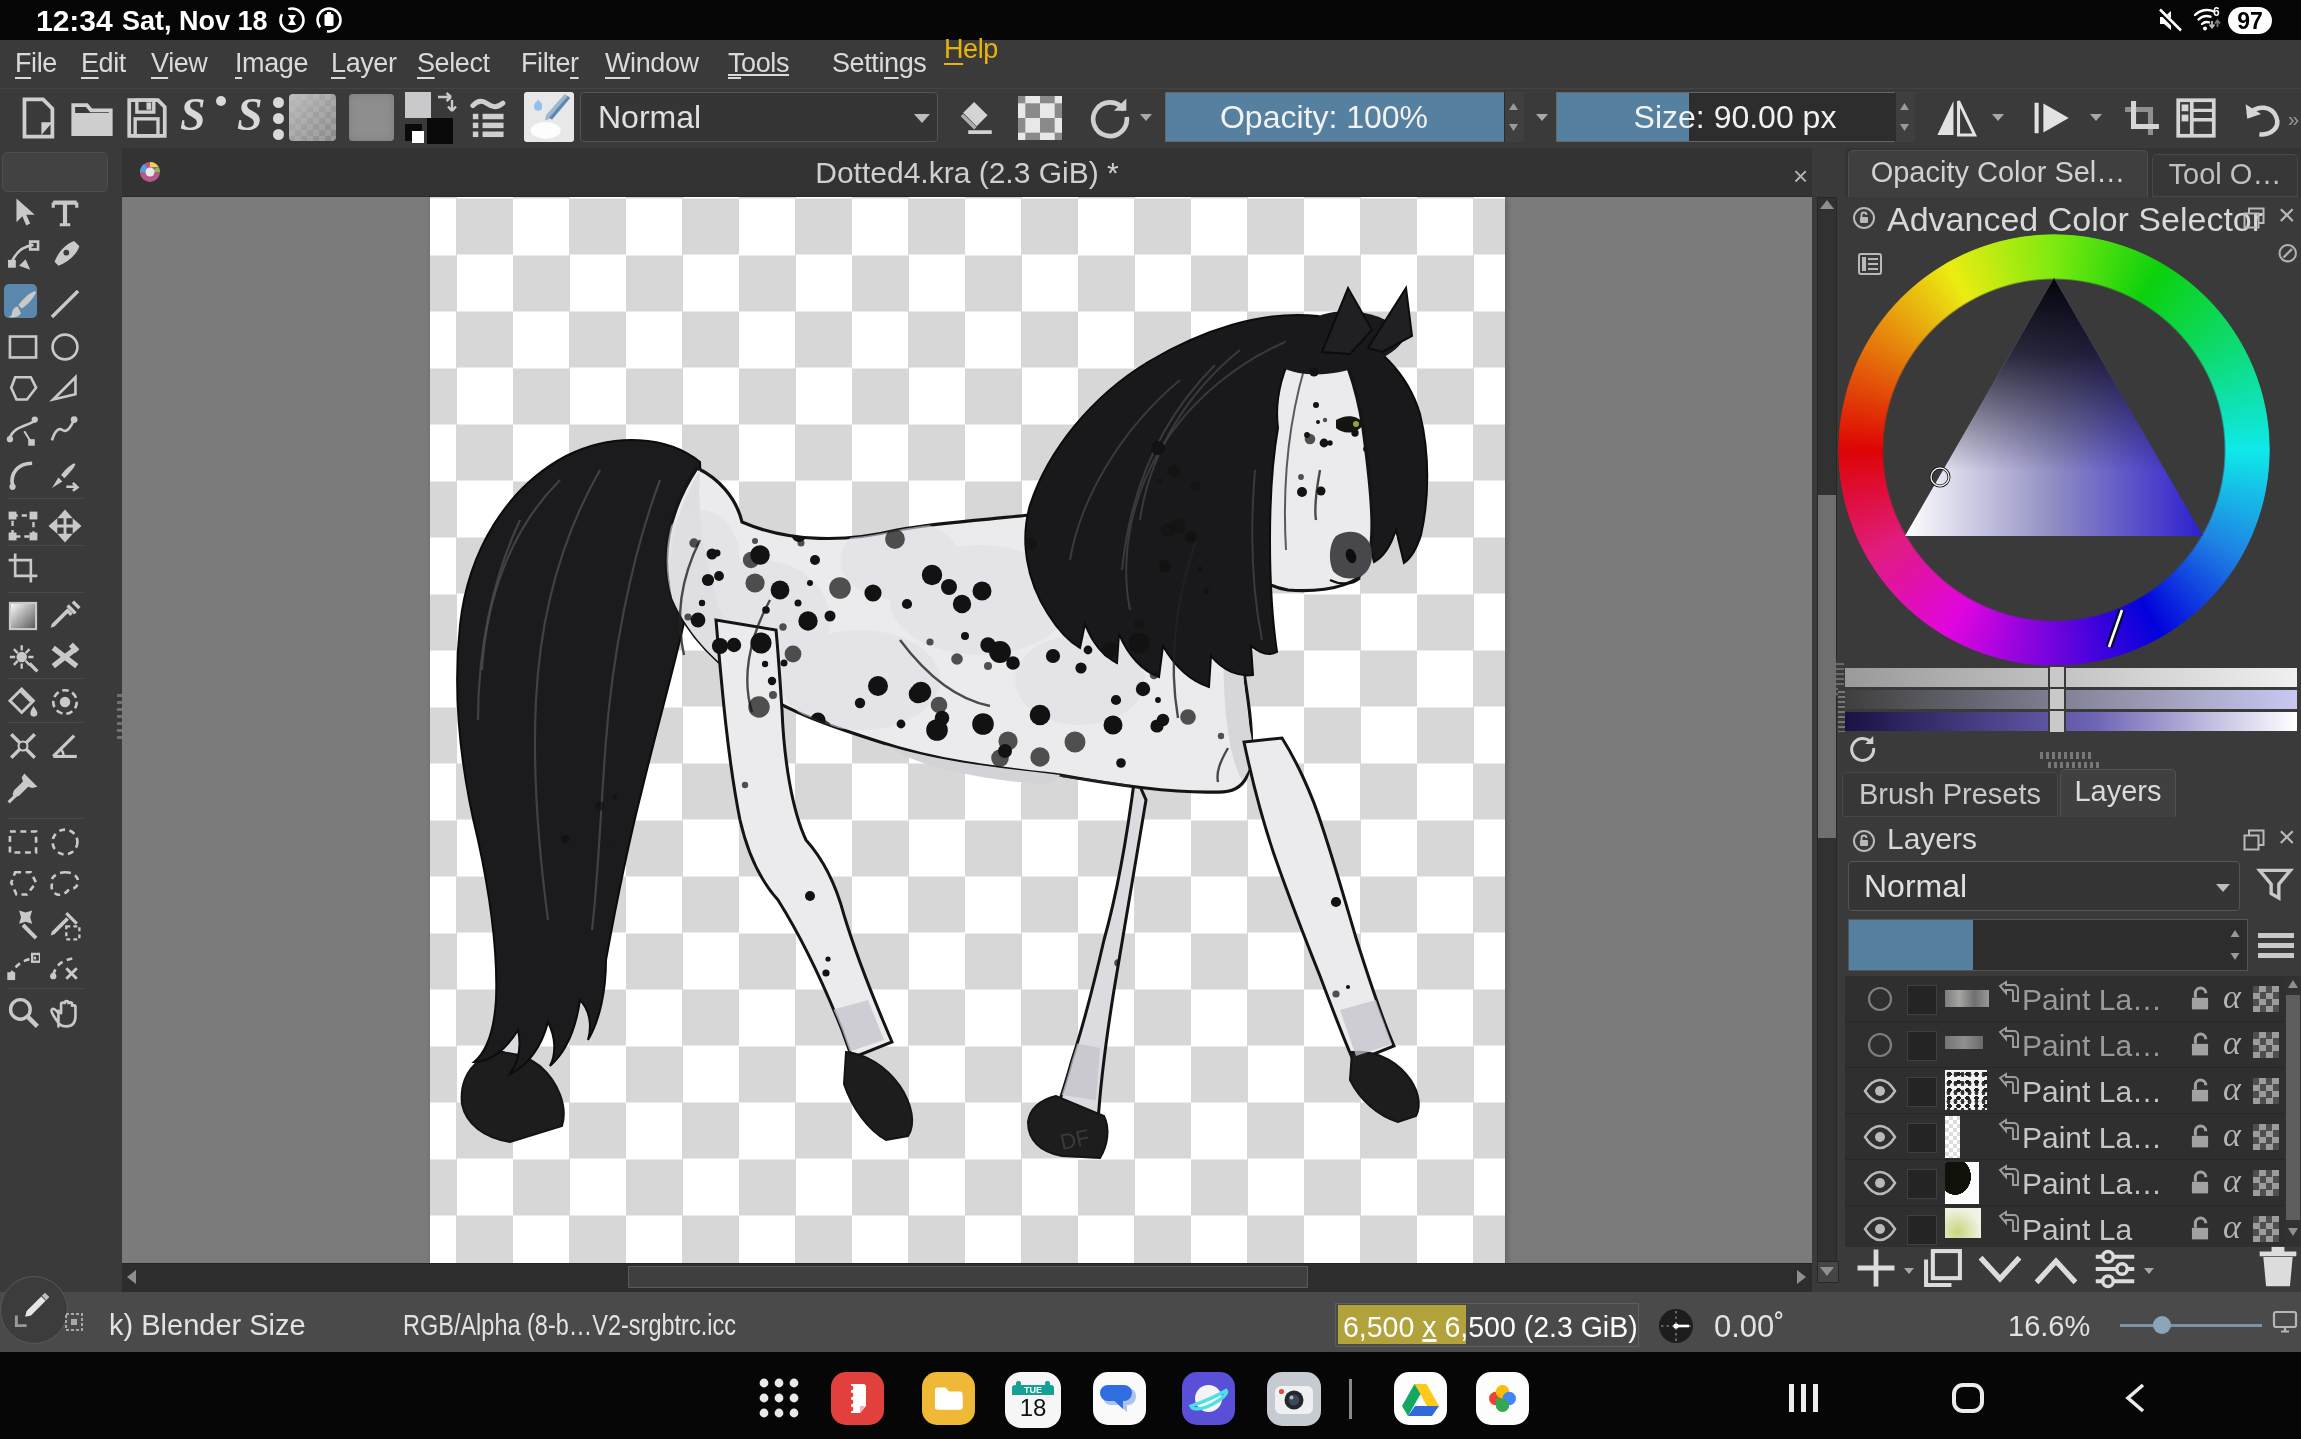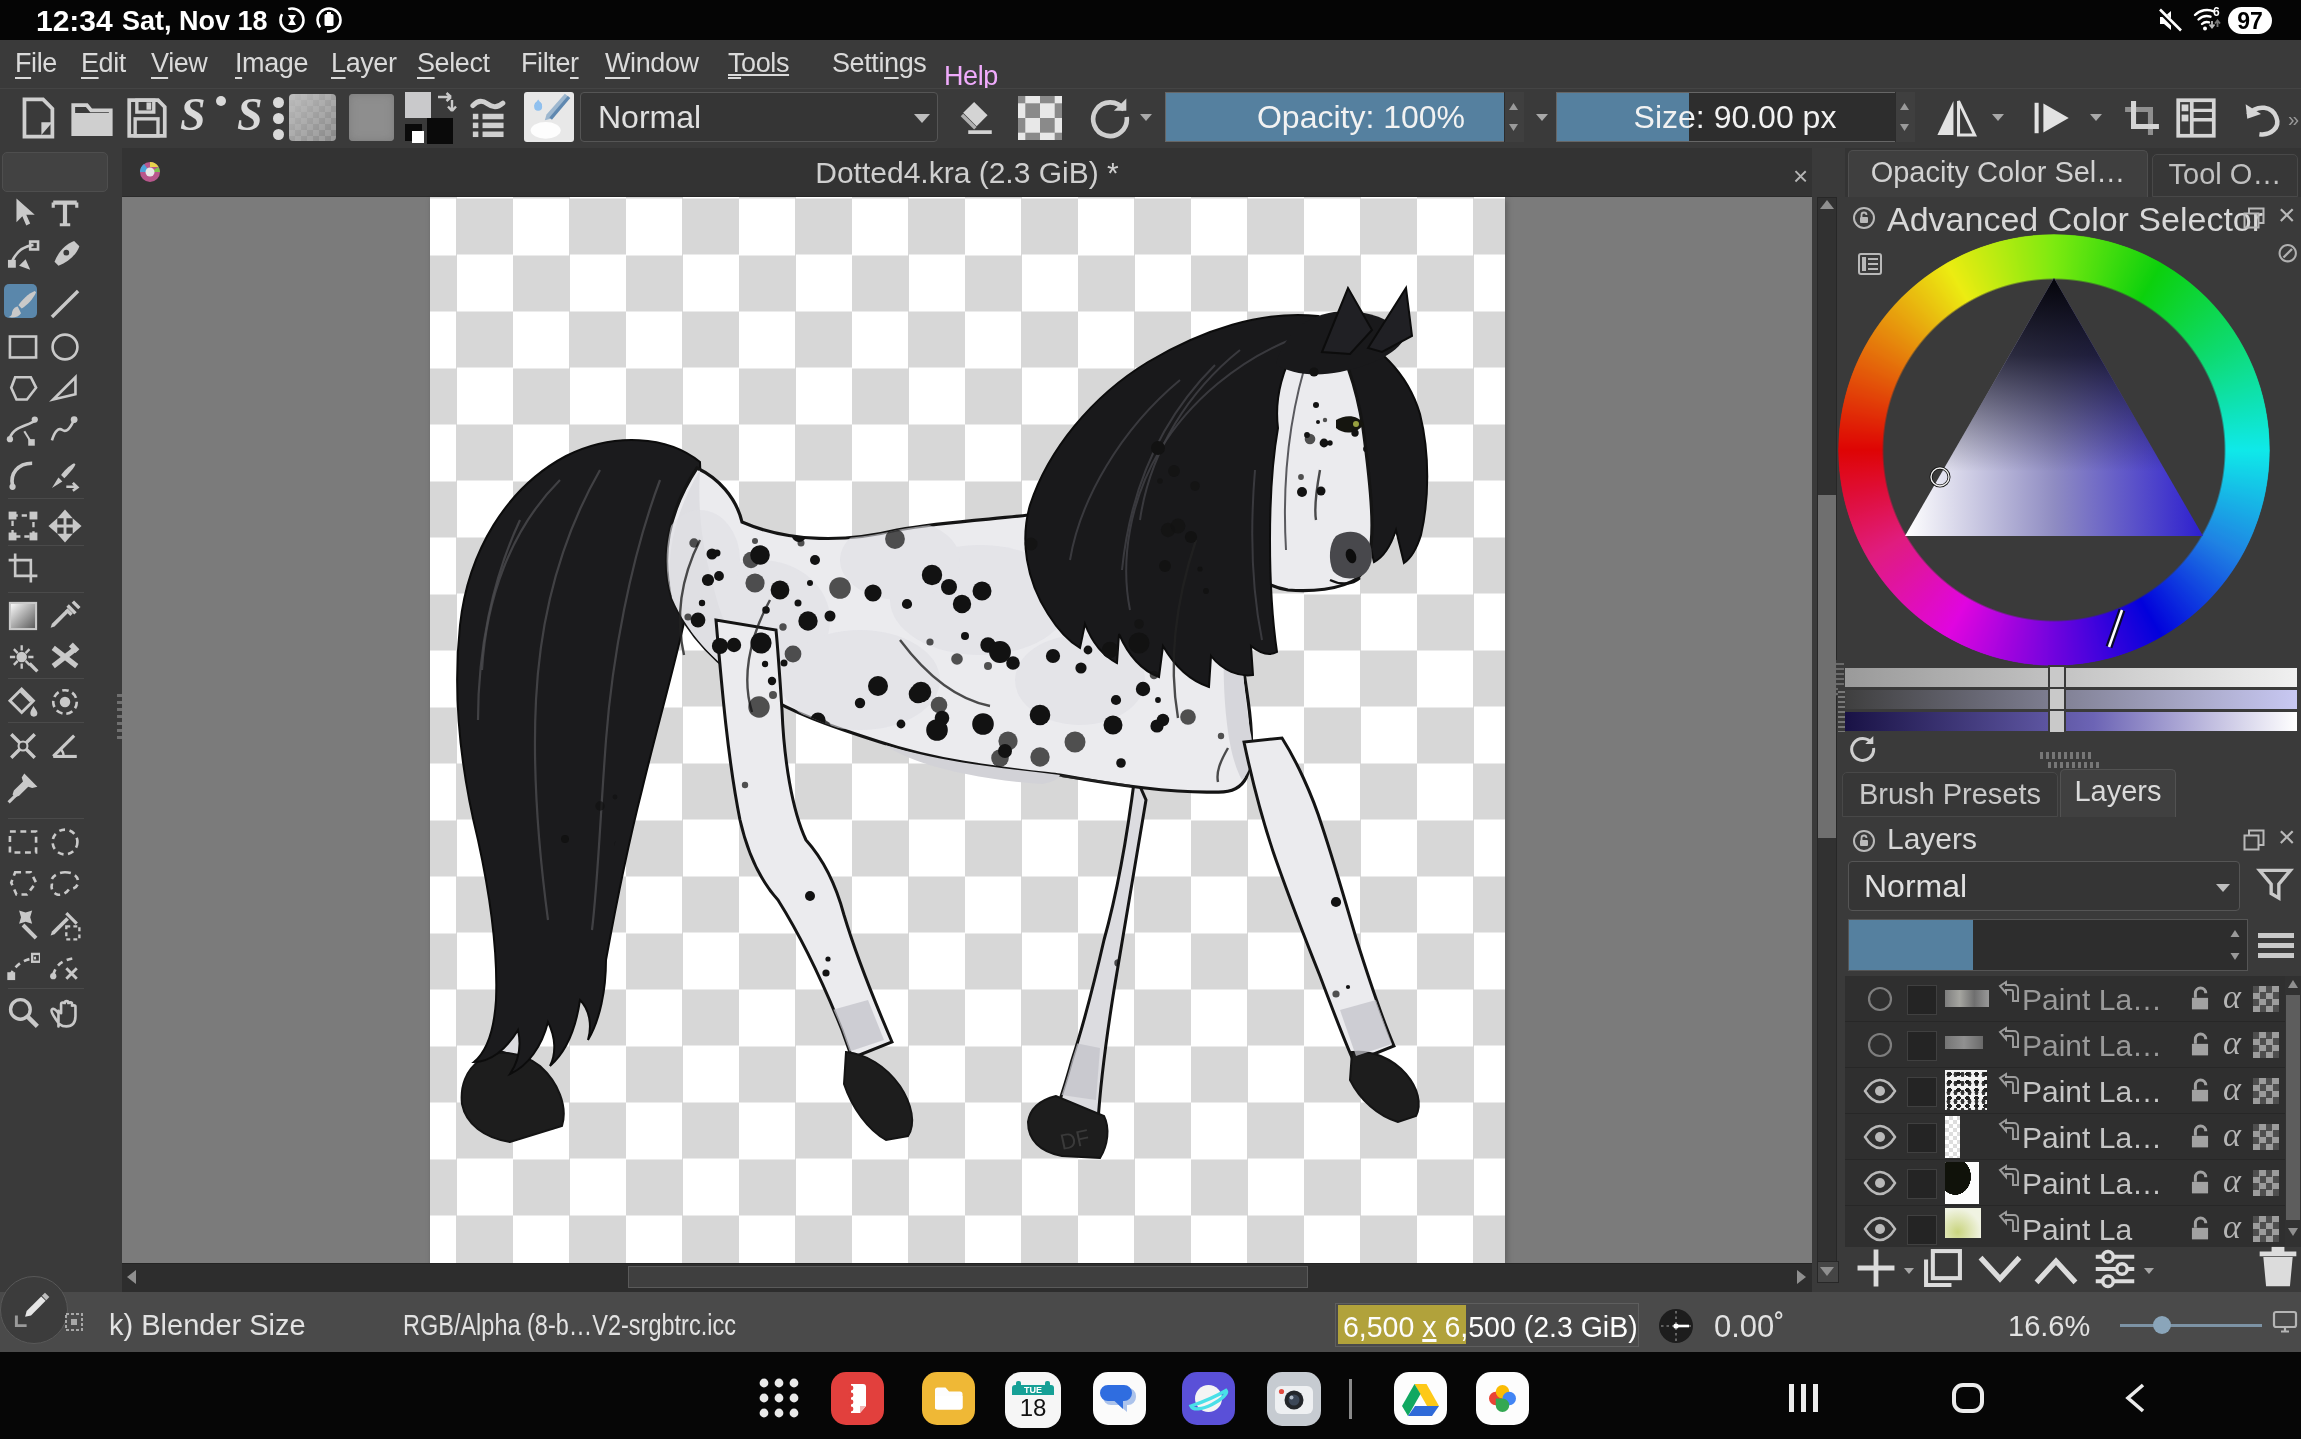--- a/index.html
+++ b/index.html
@@ -44,21 +44,21 @@
 <div class="ab" style="left:15px;top:48px;font-size:27px;letter-spacing:-0.4px;color:#dadada;white-space:nowrap;"><span style="text-decoration:underline;text-underline-offset:5px;">F</span>ile</div>
 <div class="ab" style="left:81px;top:48px;font-size:27px;letter-spacing:-0.4px;color:#dadada;white-space:nowrap;"><span style="text-decoration:underline;text-underline-offset:5px;">E</span>dit</div>
 <div class="ab" style="left:151px;top:48px;font-size:27px;letter-spacing:-0.4px;color:#dadada;white-space:nowrap;"><span style="text-decoration:underline;text-underline-offset:5px;">V</span>iew</div>
 <div class="ab" style="left:235px;top:48px;font-size:27px;letter-spacing:-0.4px;color:#dadada;white-space:nowrap;"><span style="text-decoration:underline;text-underline-offset:5px;">I</span>mage</div>
 <div class="ab" style="left:331px;top:48px;font-size:27px;letter-spacing:-0.4px;color:#dadada;white-space:nowrap;"><span style="text-decoration:underline;text-underline-offset:5px;">L</span>ayer</div>
 <div class="ab" style="left:417px;top:48px;font-size:27px;letter-spacing:-0.4px;color:#dadada;white-space:nowrap;"><span style="text-decoration:underline;text-underline-offset:5px;">S</span>elect</div>
 <div class="ab" style="left:521px;top:48px;font-size:27px;letter-spacing:-0.4px;color:#dadada;white-space:nowrap;">Filte<span style="text-decoration:underline;text-underline-offset:5px;">r</span></div>
 <div class="ab" style="left:605px;top:48px;font-size:27px;letter-spacing:-0.4px;color:#dadada;white-space:nowrap;"><span style="text-decoration:underline;text-underline-offset:5px;">W</span>indow</div>
 <div class="ab" style="left:728px;top:48px;font-size:27px;letter-spacing:-0.4px;color:#dadada;white-space:nowrap;text-decoration:underline;"><span style="text-decoration:underline;text-underline-offset:5px;">T</span>ools</div>
 <div class="ab" style="left:832px;top:48px;font-size:27px;letter-spacing:-0.4px;color:#dadada;white-space:nowrap;">Setti<span style="text-decoration:underline;text-underline-offset:5px;">n</span>gs</div>
-<div class="ab" style="left:944px;top:61px;font-size:27px;letter-spacing:-0.4px;color:#f0abfc;white-space:nowrap;"><span style="text-decoration:underline;text-underline-offset:5px;">H</span>elp</div>
+<div class="ab" style="left:944px;top:34px;font-size:27px;letter-spacing:-0.4px;color:#eab308;white-space:nowrap;"><span style="text-decoration:underline;text-underline-offset:5px;">H</span>elp</div>
 
 <div class="ab" style="left:0;top:88px;width:2301px;height:60px;background:#3a3a3a;border-top:1px solid #444;box-sizing:border-box;"></div>
 
 <svg class="ab" style="left:16px;top:95px;" width="44" height="46" viewBox="0 0 26 27">
       <path d="M5 2.5h11l5.5 5.5v16.5H5z" fill="none" stroke="#cfcfcf" stroke-width="2.2"></path>
       <path d="M15 16h6.5L15 23.5z" fill="#cfcfcf"></path>
     </svg>
 
 <svg class="ab" style="left:69px;top:97px;" width="46" height="42" viewBox="0 0 27 24">
       <path d="M2.5 21.5v-17h8l2.5 3h11.5v14z" fill="none" stroke="#cfcfcf" stroke-width="2.2"></path>
@@ -124,21 +124,21 @@
 
 <div class="ab" style="left:1018px;top:96px;width:44px;height:44px;background-image:conic-gradient(#e8e8e8 90deg,#8a8a8a 90deg 180deg,#e8e8e8 180deg 270deg,#8a8a8a 270deg);background-size:29.4px 29.4px;background-position:7.3px 7.3px;"></div>
 
 <svg class="ab" style="left:1086px;top:94px;" width="46" height="46" viewBox="0 0 26 26">
       <path d="M21.5 9A9.5 9.5 0 1 0 23 13" stroke="#cfcfcf" stroke-width="2.6" fill="none"></path>
       <path d="M22.8 2.5v7h-7z" fill="#cfcfcf"></path>
     </svg>
 <div class="ab" style="left:1140px;top:114px;width:0;height:0;border-left:6px solid transparent;border-right:6px solid transparent;border-top:7px solid #a8a8a8;"></div>
 
 <div class="ab" style="left:1165px;top:92px;width:358px;height:50px;background:#55809f;border:1px solid #666;box-sizing:border-box;"></div>
-<div class="ab txt" style="left:1182px;top:99px;width:358px;text-align:center;font-size:32px;color:#f2f2f2;">Opacity: 100%</div>
+<div class="ab txt" style="left:1145px;top:99px;width:358px;text-align:center;font-size:32px;color:#f2f2f2;">Opacity: 100%</div>
 <div class="ab" style="left:1504px;top:92px;width:19px;height:50px;background:#3f3f3f;border-left:1px solid #2c2c2c;"></div>
 <svg class="ab" style="left:1506px;top:101px;" width="15" height="32" viewBox="0 0 15 32">
       <path d="M7.5 2L12 9H3z" fill="#9a9a9a"></path>
       <path d="M7.5 30L12 23H3z" fill="#9a9a9a"></path>
     </svg>
 <div class="ab" style="left:1536px;top:114px;width:0;height:0;border-left:6px solid transparent;border-right:6px solid transparent;border-top:7px solid #a8a8a8;"></div>
 
 <div class="ab" style="left:1556px;top:92px;width:358px;height:50px;background:#2d2d2d;border:1px solid #666;box-sizing:border-box;"></div>
 <div class="ab" style="left:1557px;top:93px;width:132px;height:48px;background:#55809f;"></div>
 <div class="ab txt" style="left:1556px;top:99px;width:358px;text-align:center;font-size:32px;color:#f2f2f2;">Size: 90.00 px</div>

